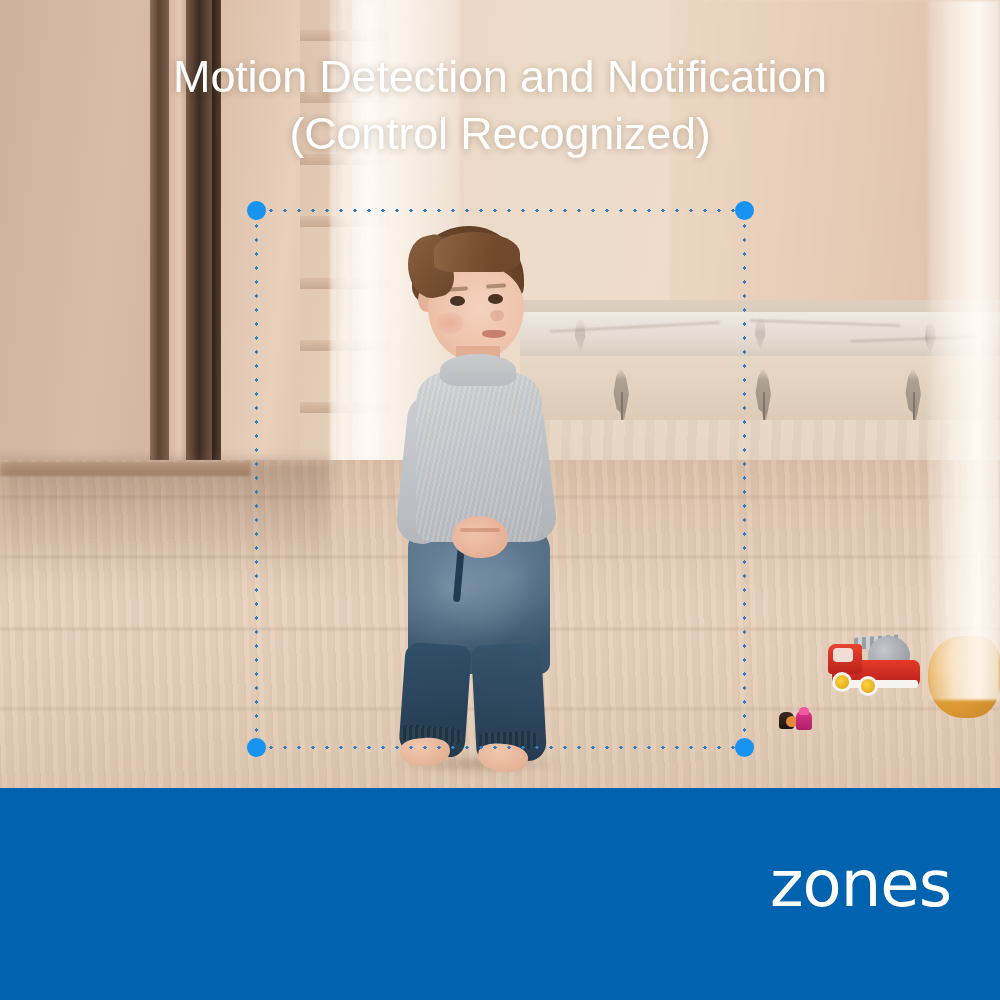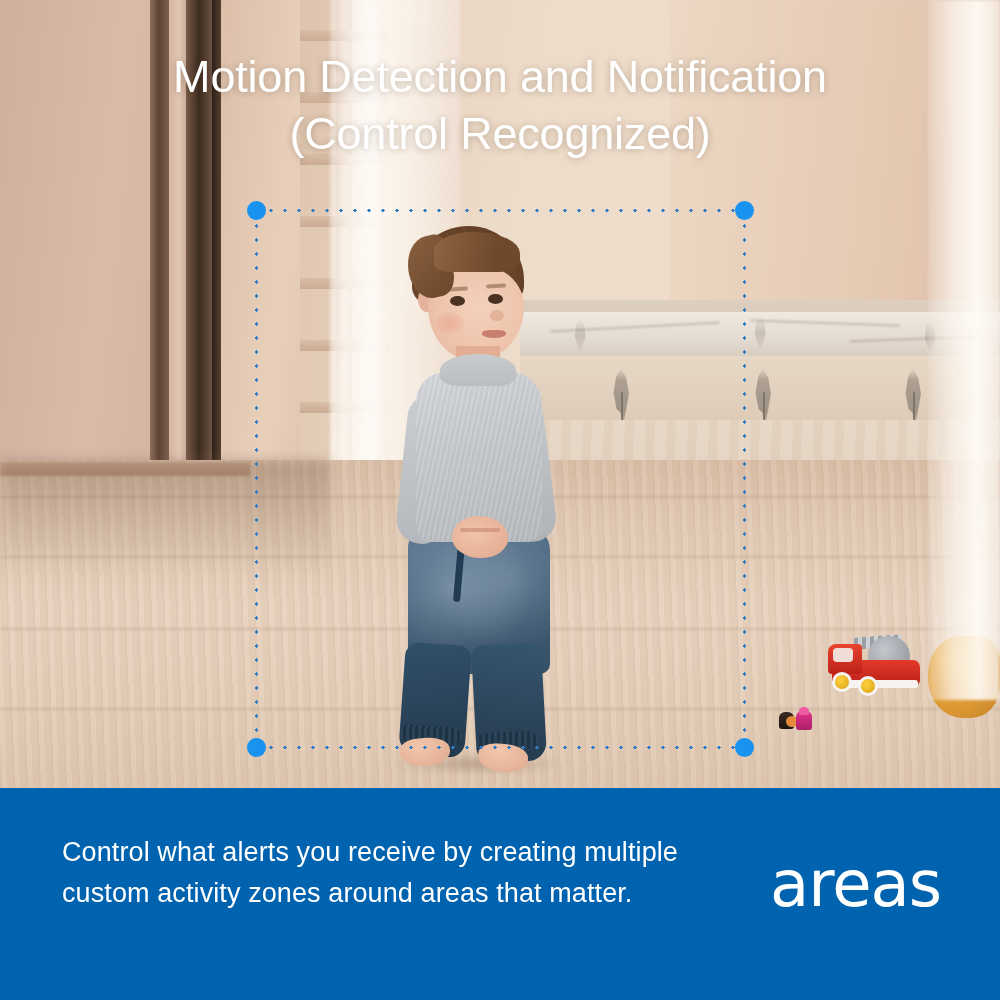--- a/index.html
+++ b/index.html
@@ -556,17 +556,16 @@
       <div class="corner" style="left:735px;top:201px"></div>
       <div class="corner" style="left:247px;top:738px"></div>
       <div class="corner" style="left:735px;top:738px"></div>
     </div>
 
     <div class="title">Motion Detection and Notification
 (Control Recognized)</div>
   </div>
 
   <div class="banner">
-    <div class="caption">Control what alerts you receive by creating multiple custom activity zones around areas that matter.</div>
-    <div class="logo">areas</div>
+    <div class="logo">zones</div>
   </div>
 
 </div>
 
 </body></html>

